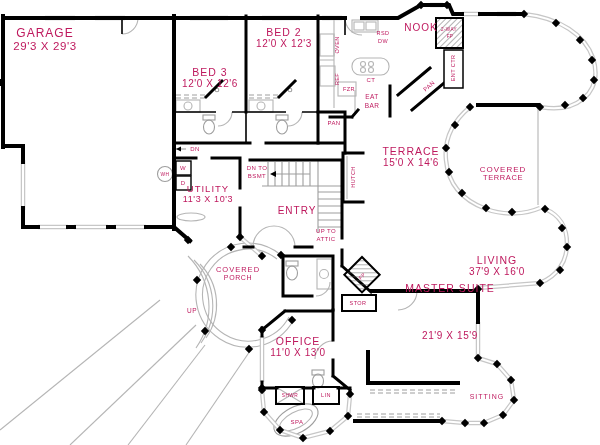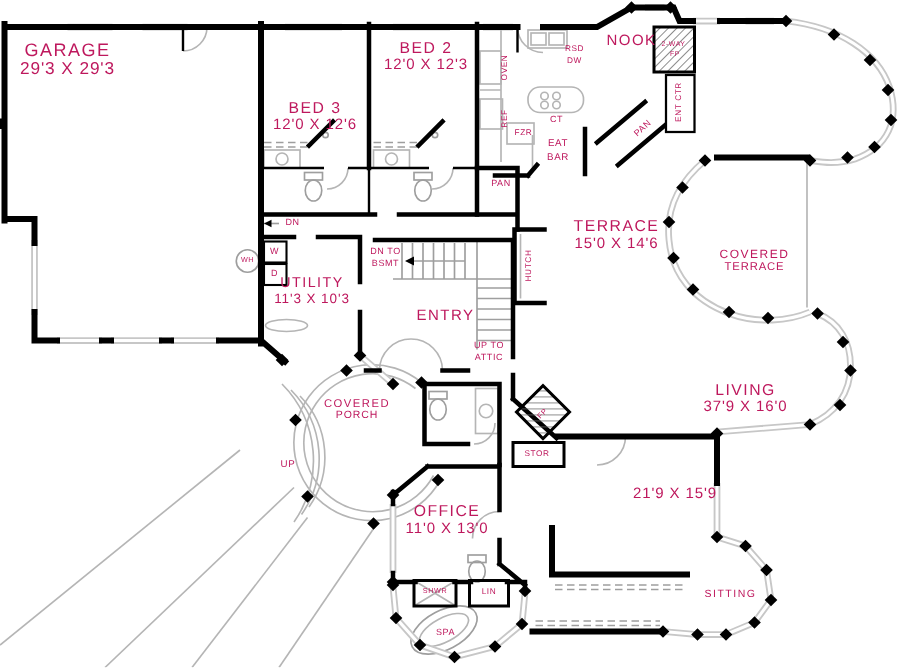--- a/index.html
+++ b/index.html
@@ -257,20 +257,21 @@
       </div>
       <div class="lbl" style="left: 497px; top: 265.5px; font-size: 10.5px;">
         <div>LIVING</div>
         <div class="dims" style="font-size: 10px;">37'9 X 16'0</div>
       </div>
       <div class="lbl" style="left: 238px; top: 273.5px; font-size: 7.5px;">
         <div>COVERED</div>
         <div class="dims" style="font-size: 7px;">PORCH</div>
       </div>
       <div class="lbl" style="left: 450px; top: 311.5px; font-size: 10.5px;">
+        <div>MASTER SUITE</div>
         <div class="dims" style="font-size: 10px; margin-top: 36px;">21'9 X 15'9</div>
       </div>
       <div class="lbl" style="left: 298px; top: 347px; font-size: 10.5px;">
         <div>OFFICE</div>
         <div class="dims" style="font-size: 10px;">11'0 X 13'0</div>
       </div>
       <div class="lbl" style="left: 487px; top: 397px; font-size: 7px;">
         <div>SITTING</div>
       </div>
       <div class="sm" style="left: 337px; top: 45px; font-size: 5.5px; transform: translate(-50%, -50%) rotate(-90deg);">OVEN</div>

